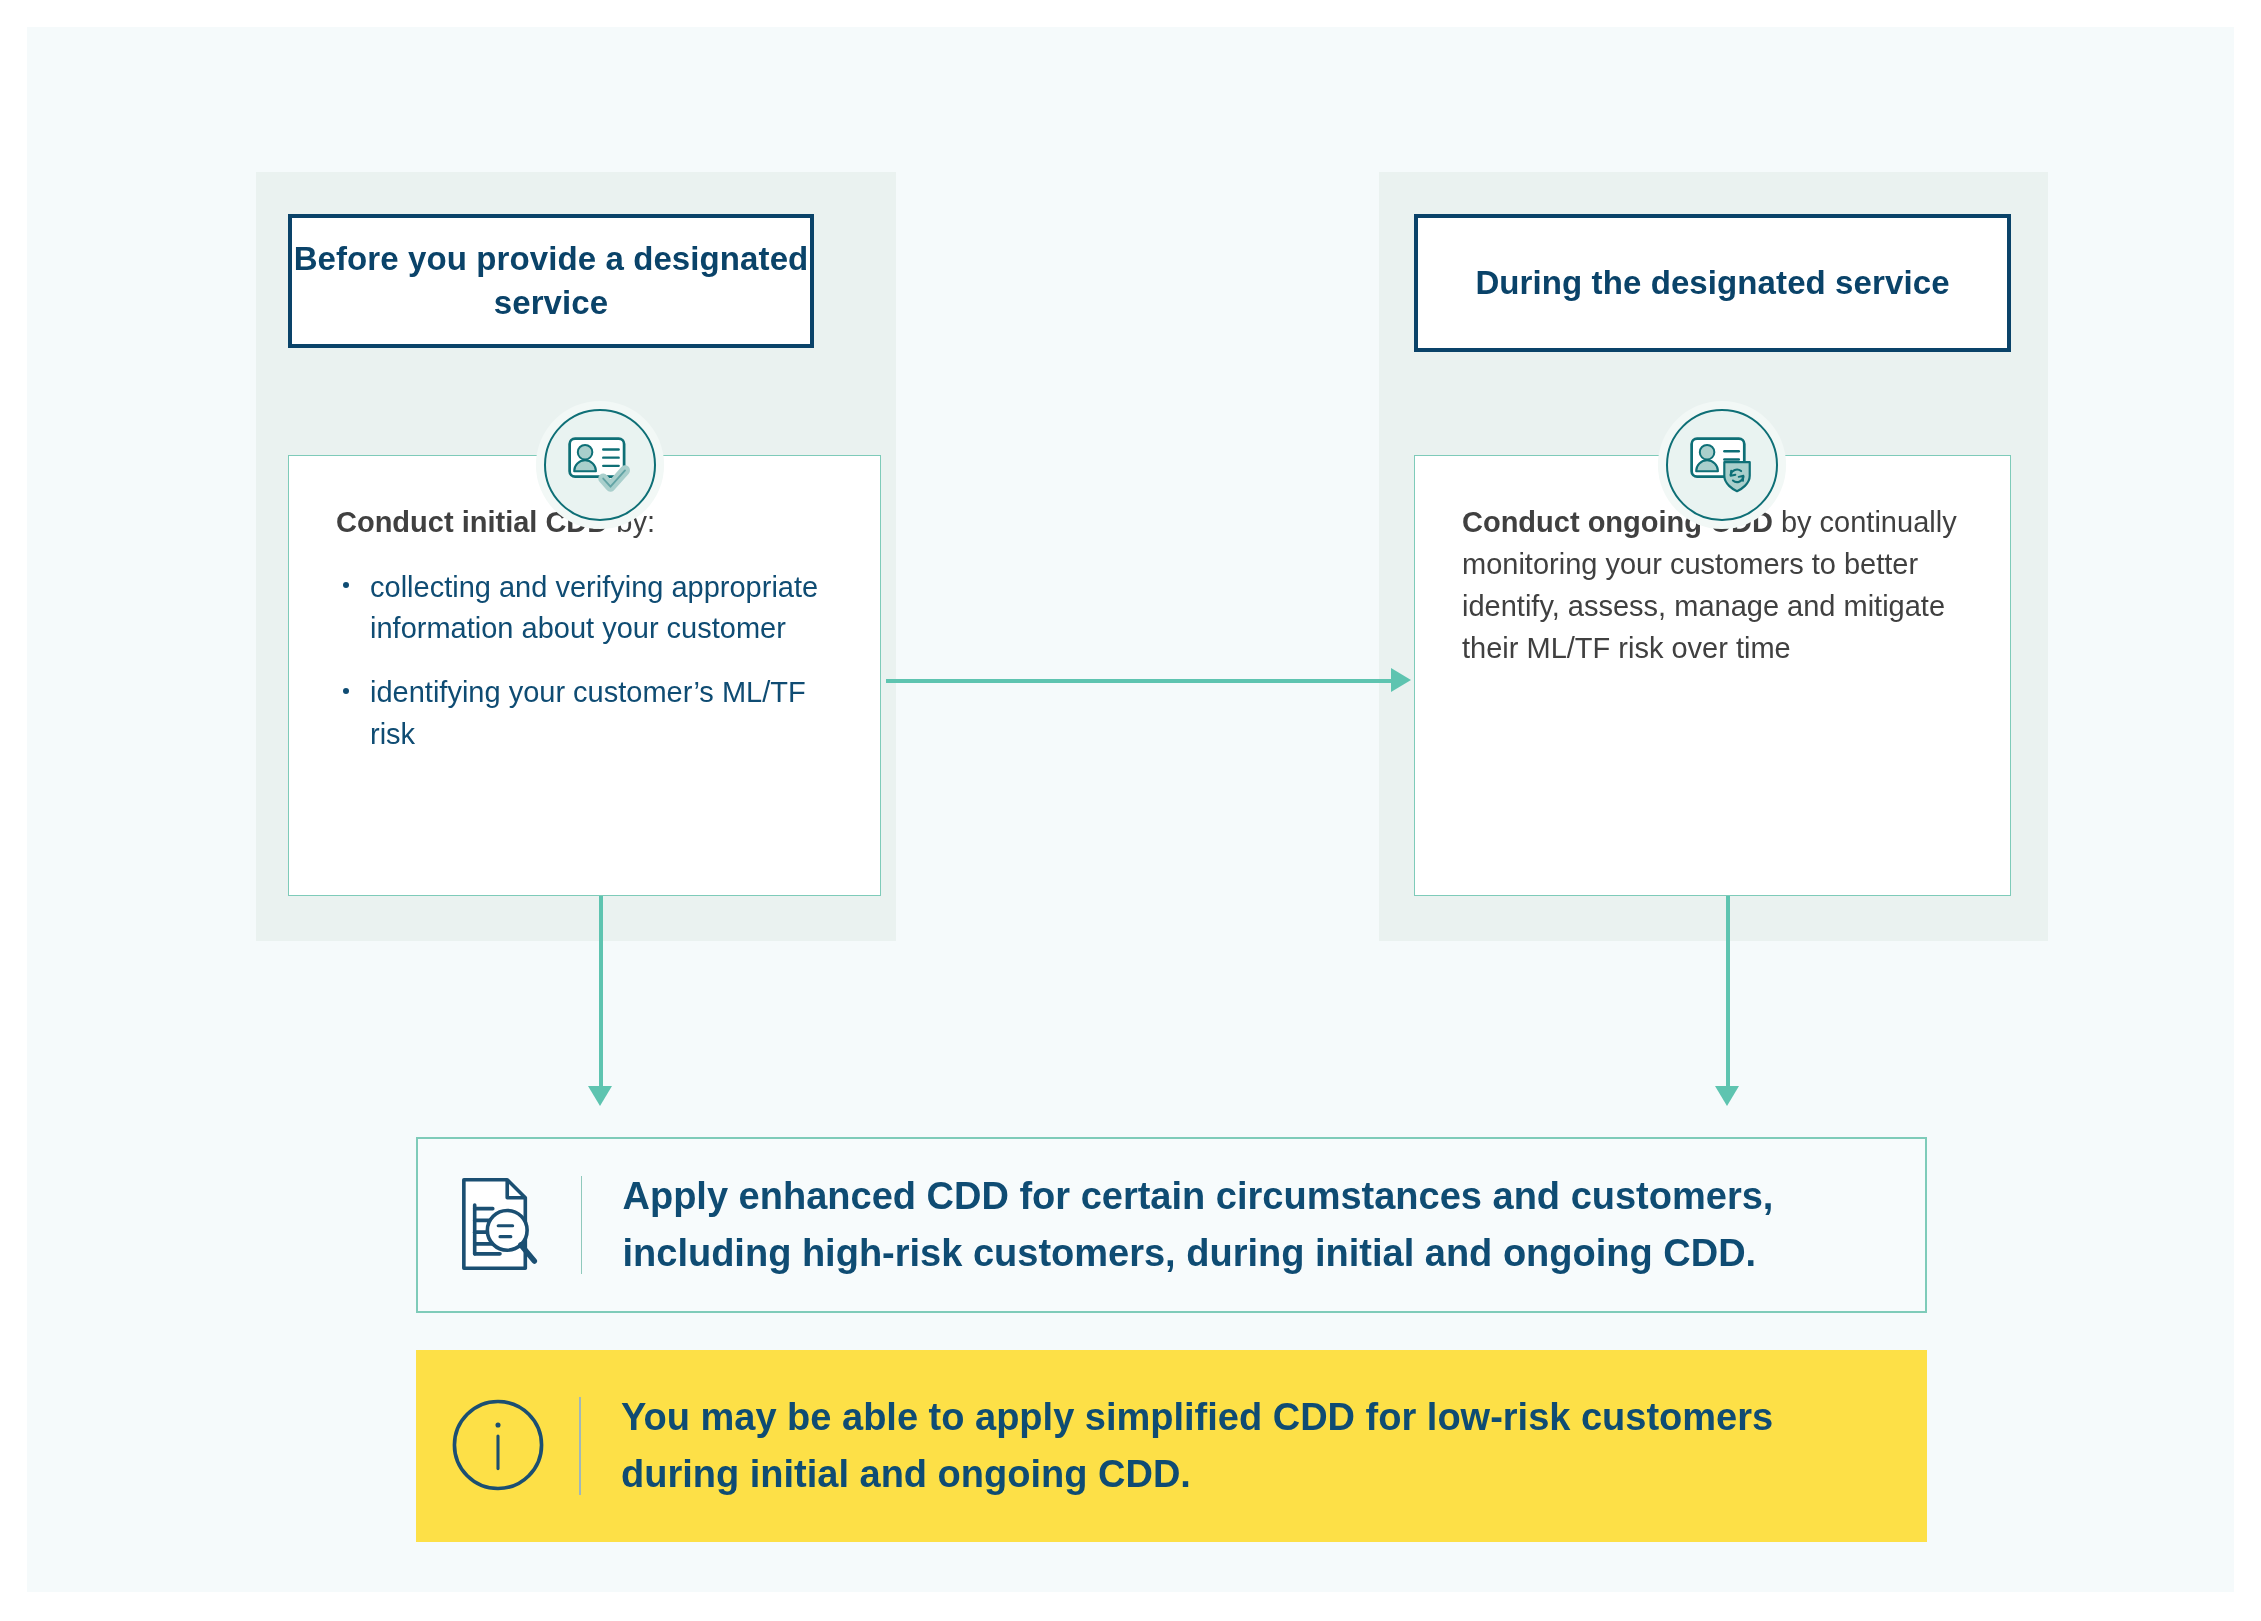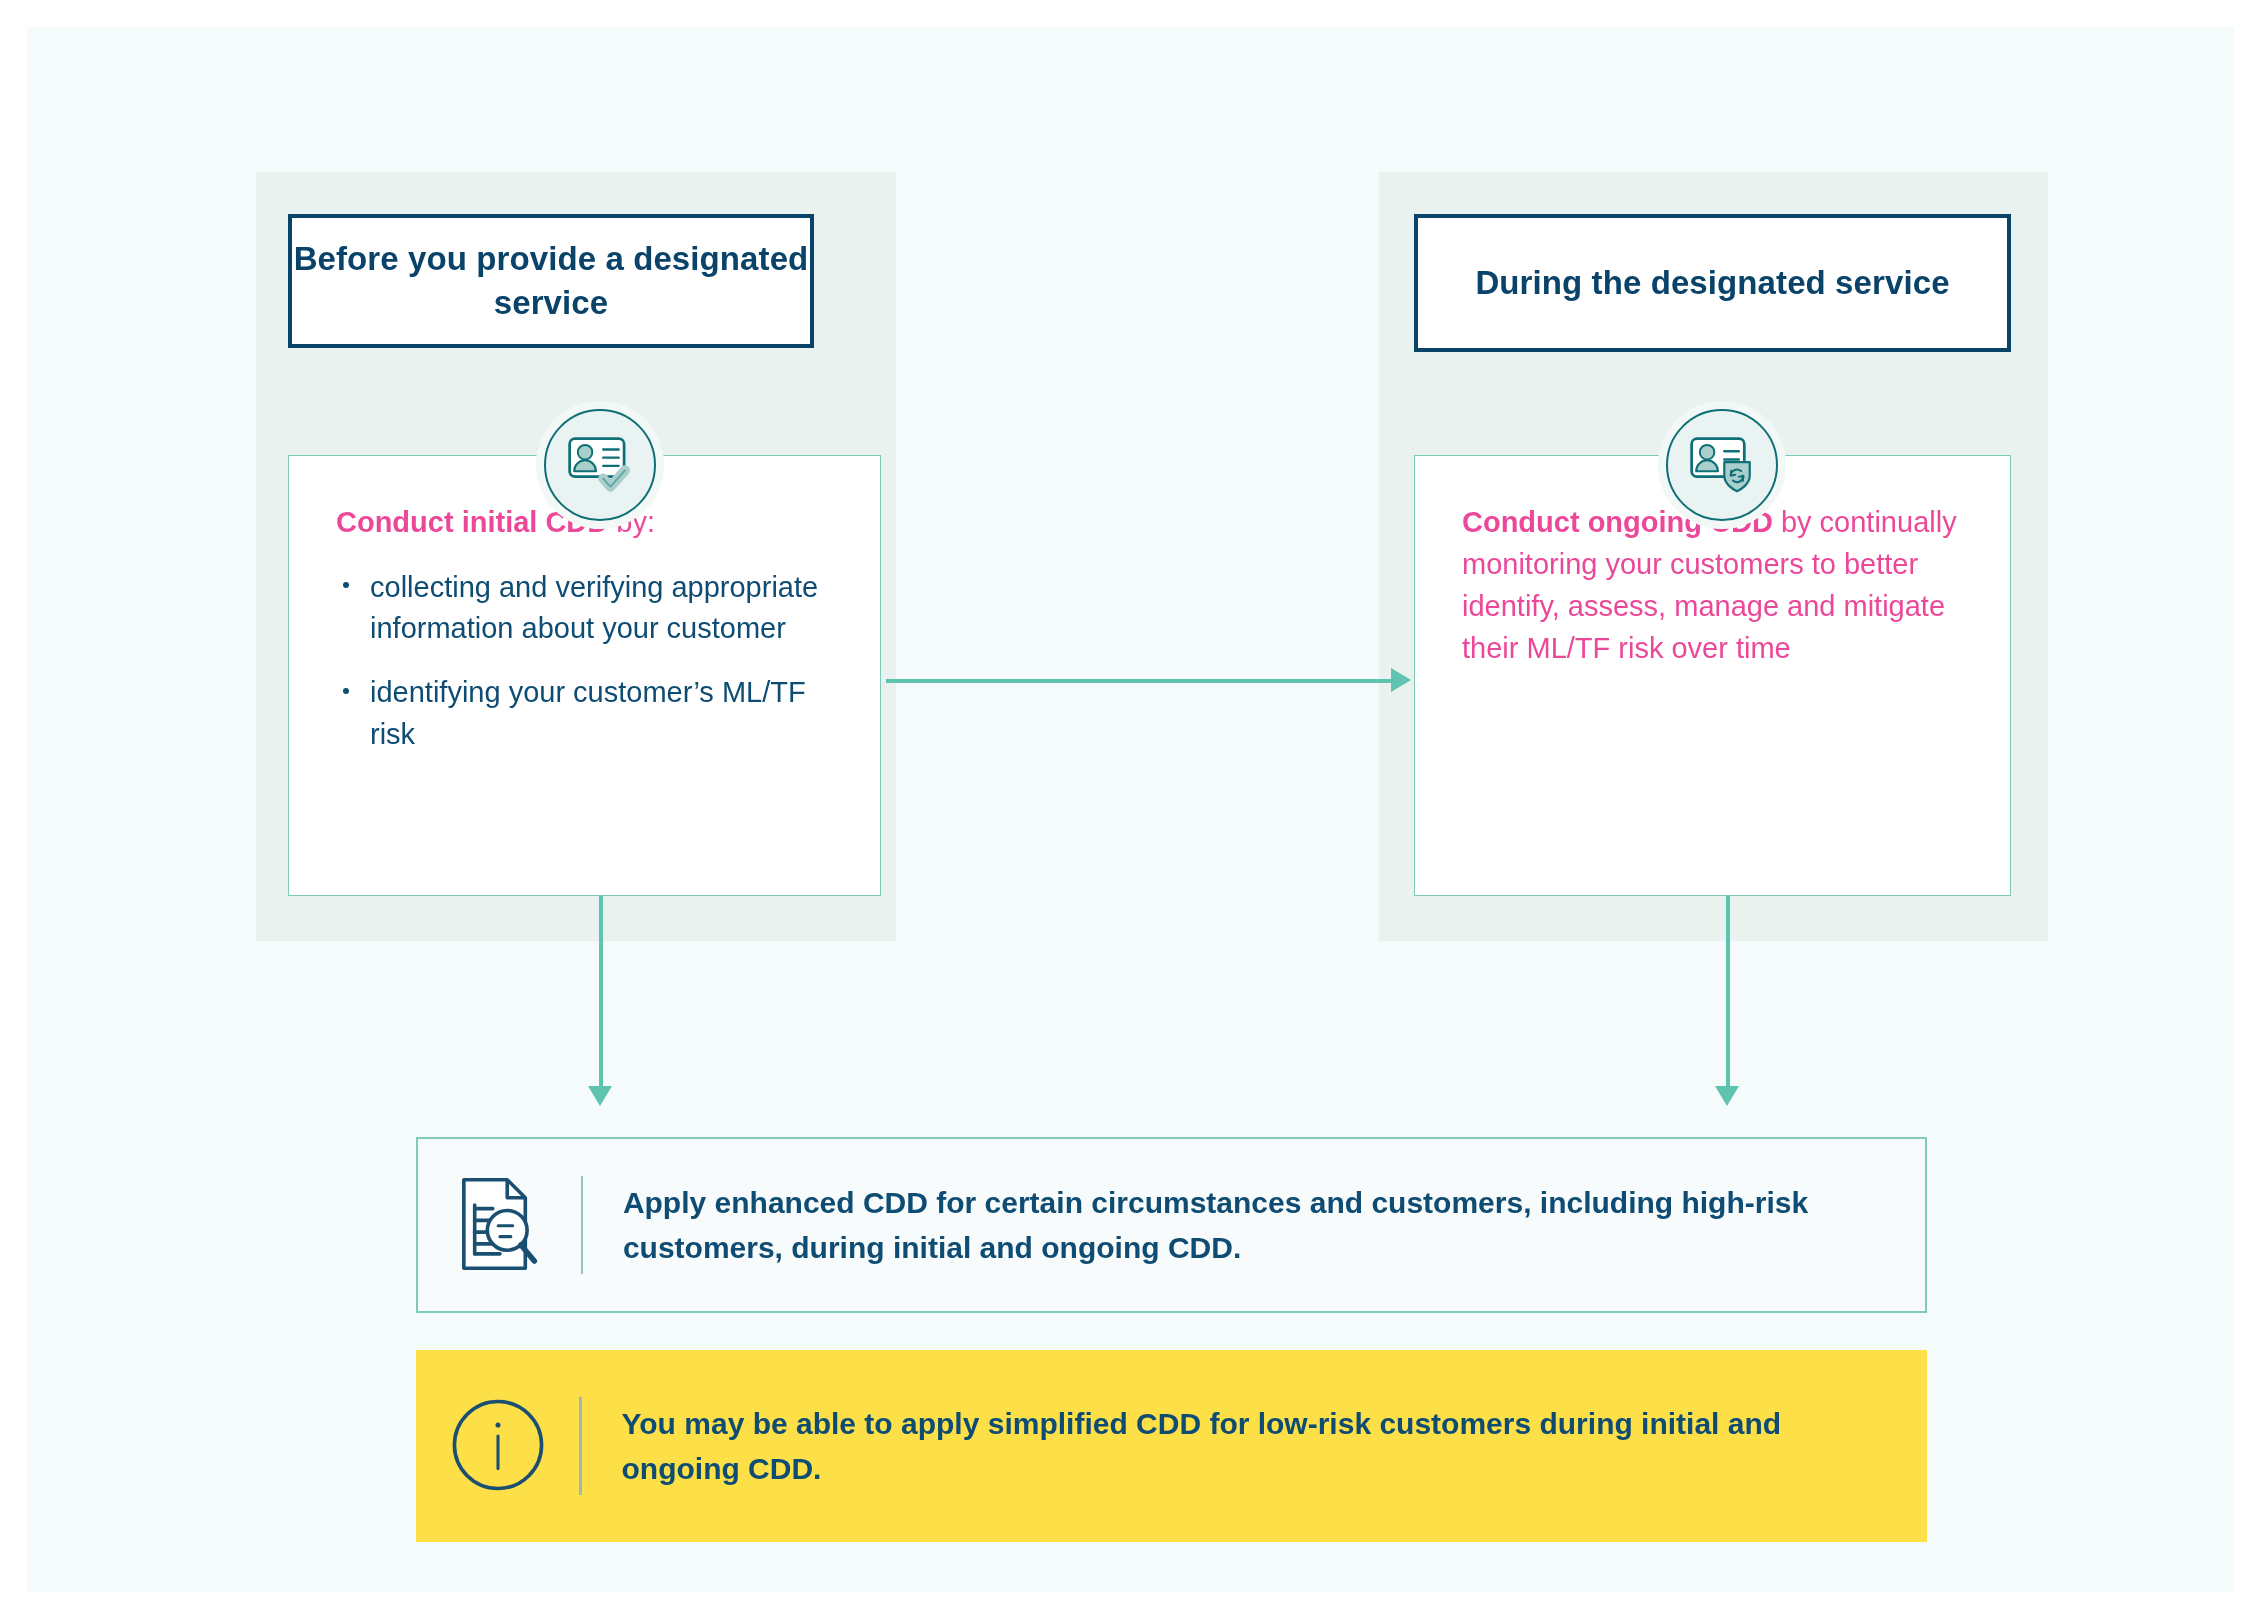--- a/index.html
+++ b/index.html
@@ -59,21 +59,21 @@
     background: #FFFFFF;
     border: 1.8px solid #7ECBB9;
     box-sizing: border-box;
   }
   #content-box-left  { left: 261px;  top: 428px; width: 593px; height: 441px; }
   #content-box-right { left: 1387px; top: 428px; width: 597px; height: 441px; }
 
   .content-inner { padding: 45px 47px 0 47px; }
 
   .lead {
-    color: #ec4899;
+    color: #404040;
     font-size: 29px;
     line-height: 1.45;
     margin: 0;
   }
   .lead b { font-weight: bold; }
 
   ul.bullets {
     list-style: none;
     margin: 23.5px 0 0 0;
     padding: 0;
@@ -174,21 +174,21 @@
   }
   .callout-divider {
     width: 2.7px;
     height: 98px;
     background: #8FC9BC;
     margin-right: 40px;
   }
   #callout-simplified .callout-divider { background: #9FB7BC; }
   .callout-text {
     color: #0F4C73;
-    font-size: 30px;
+    font-size: 38px;
     font-weight: bold;
     line-height: 1.5;
     padding-right: 36px;
   }
 </style>
 </head>
 <body>
 
 <div id="page">
 

